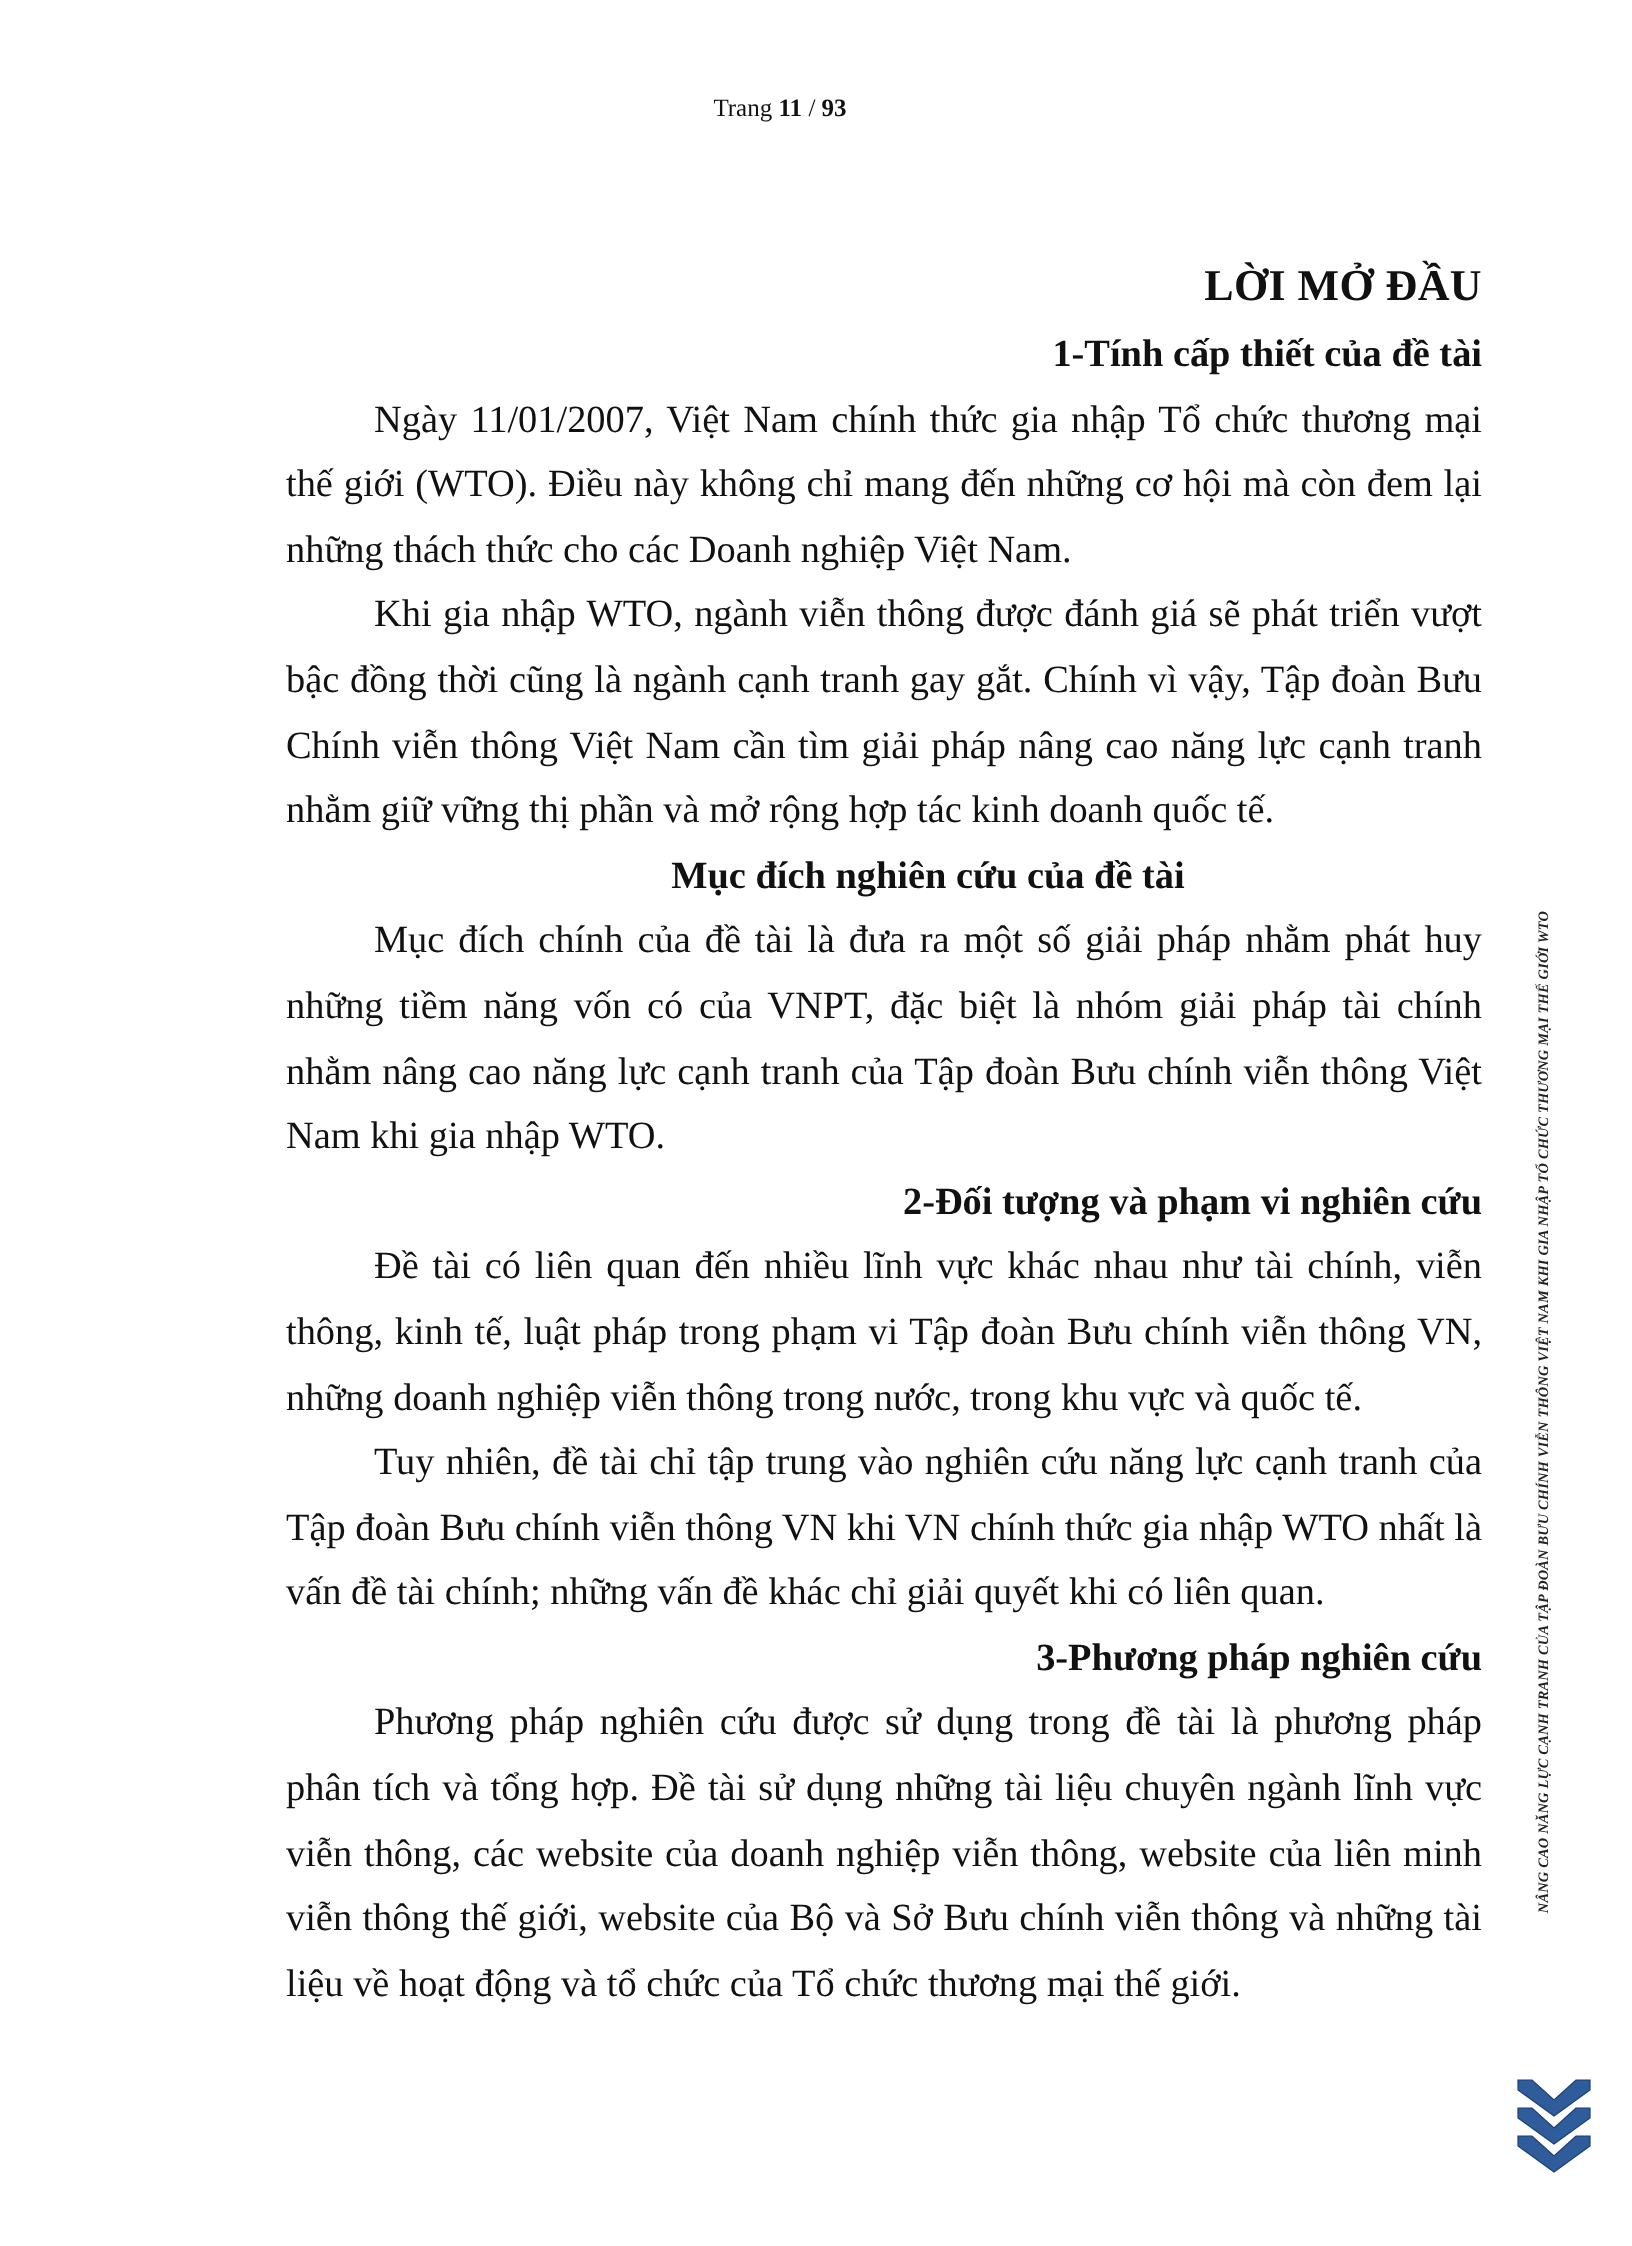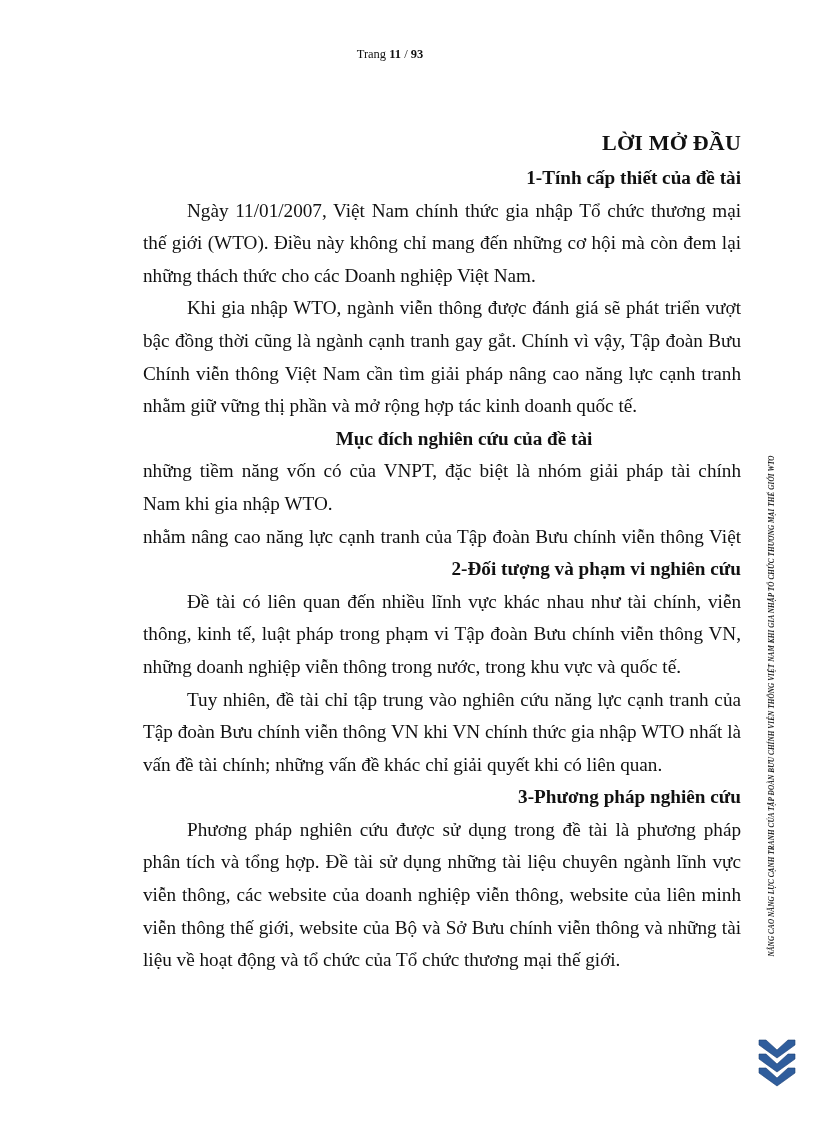--- a/index.html
+++ b/index.html
@@ -122,23 +122,24 @@
   <p class="para para-block">
     <span class="line first">Khi gia nhập WTO, ngành viễn thông được đánh giá sẽ phát triển vượt</span>
     <span class="line">bậc đồng thời cũng là ngành cạnh tranh gay gắt. Chính vì vậy, Tập đoàn Bưu</span>
     <span class="line">Chính viễn thông Việt Nam cần tìm giải pháp nâng cao năng lực cạnh tranh</span>
     <span class="line last">nhằm giữ vững thị phần và mở rộng hợp tác kinh doanh quốc tế.</span>
   </p>
 
   <h3 class="sub-heading">Mục đích nghiên cứu của đề tài</h3>
 
   <p class="para para-block">
+    <span class="line first">Mục đích chính của đề tài là đưa ra một số giải pháp nhằm phát huy</span>
     <span class="line">những tiềm năng vốn có của VNPT, đặc biệt là nhóm giải pháp tài chính</span>
+    <span class="line">nhằm nâng cao năng lực cạnh tranh của Tập đoàn Bưu chính viễn thông Việt</span>
     <span class="line last">Nam khi gia nhập WTO.</span>
-    <span class="line">nhằm nâng cao năng lực cạnh tranh của Tập đoàn Bưu chính viễn thông Việt</span>
   </p>
 
   <h2 class="section-heading"><span class="num">2-</span><span>Đối tượng và phạm vi nghiên cứu</span></h2>
 
   <p class="para para-block">
     <span class="line first">Đề tài có liên quan đến nhiều lĩnh vực khác nhau như tài chính, viễn</span>
     <span class="line">thông, kinh tế, luật pháp trong phạm vi Tập đoàn Bưu chính viễn thông VN,</span>
     <span class="line last">những doanh nghiệp viễn thông trong nước, trong khu vực và quốc tế.</span>
   </p>
 

